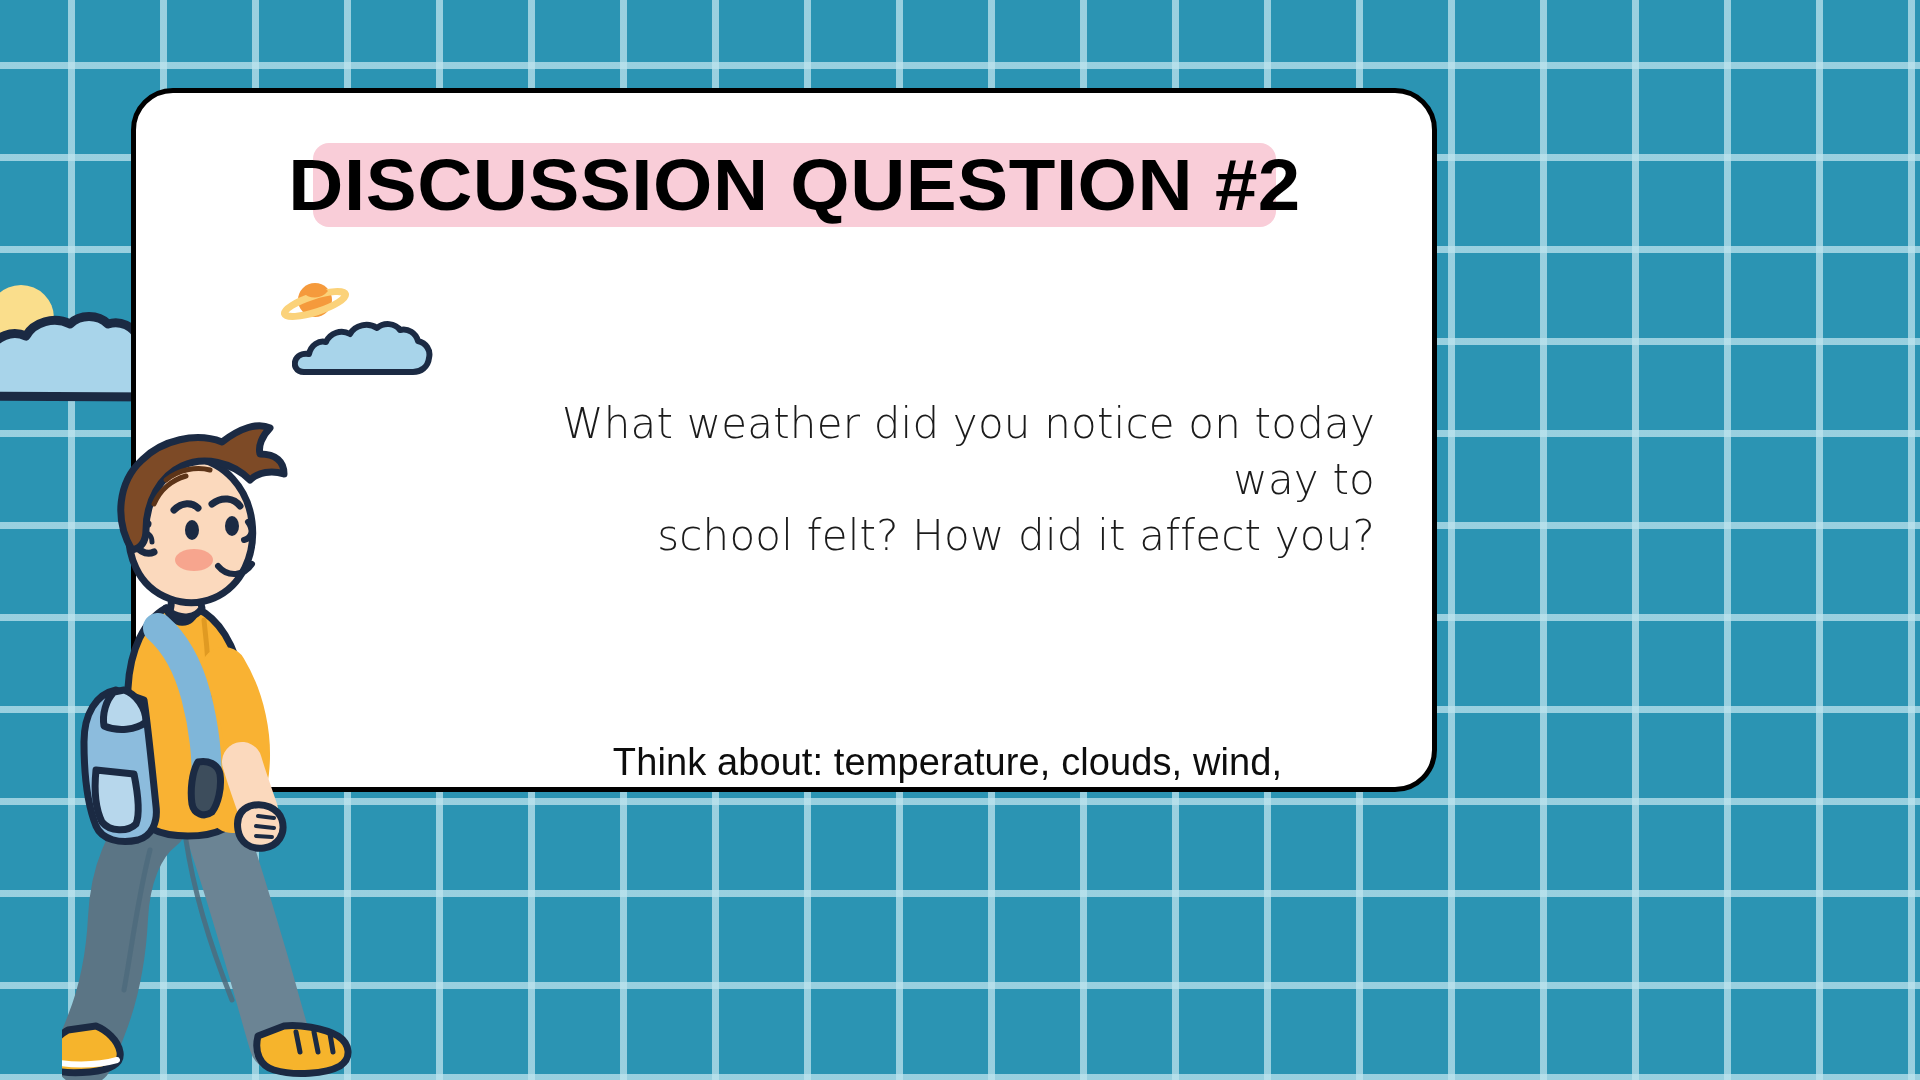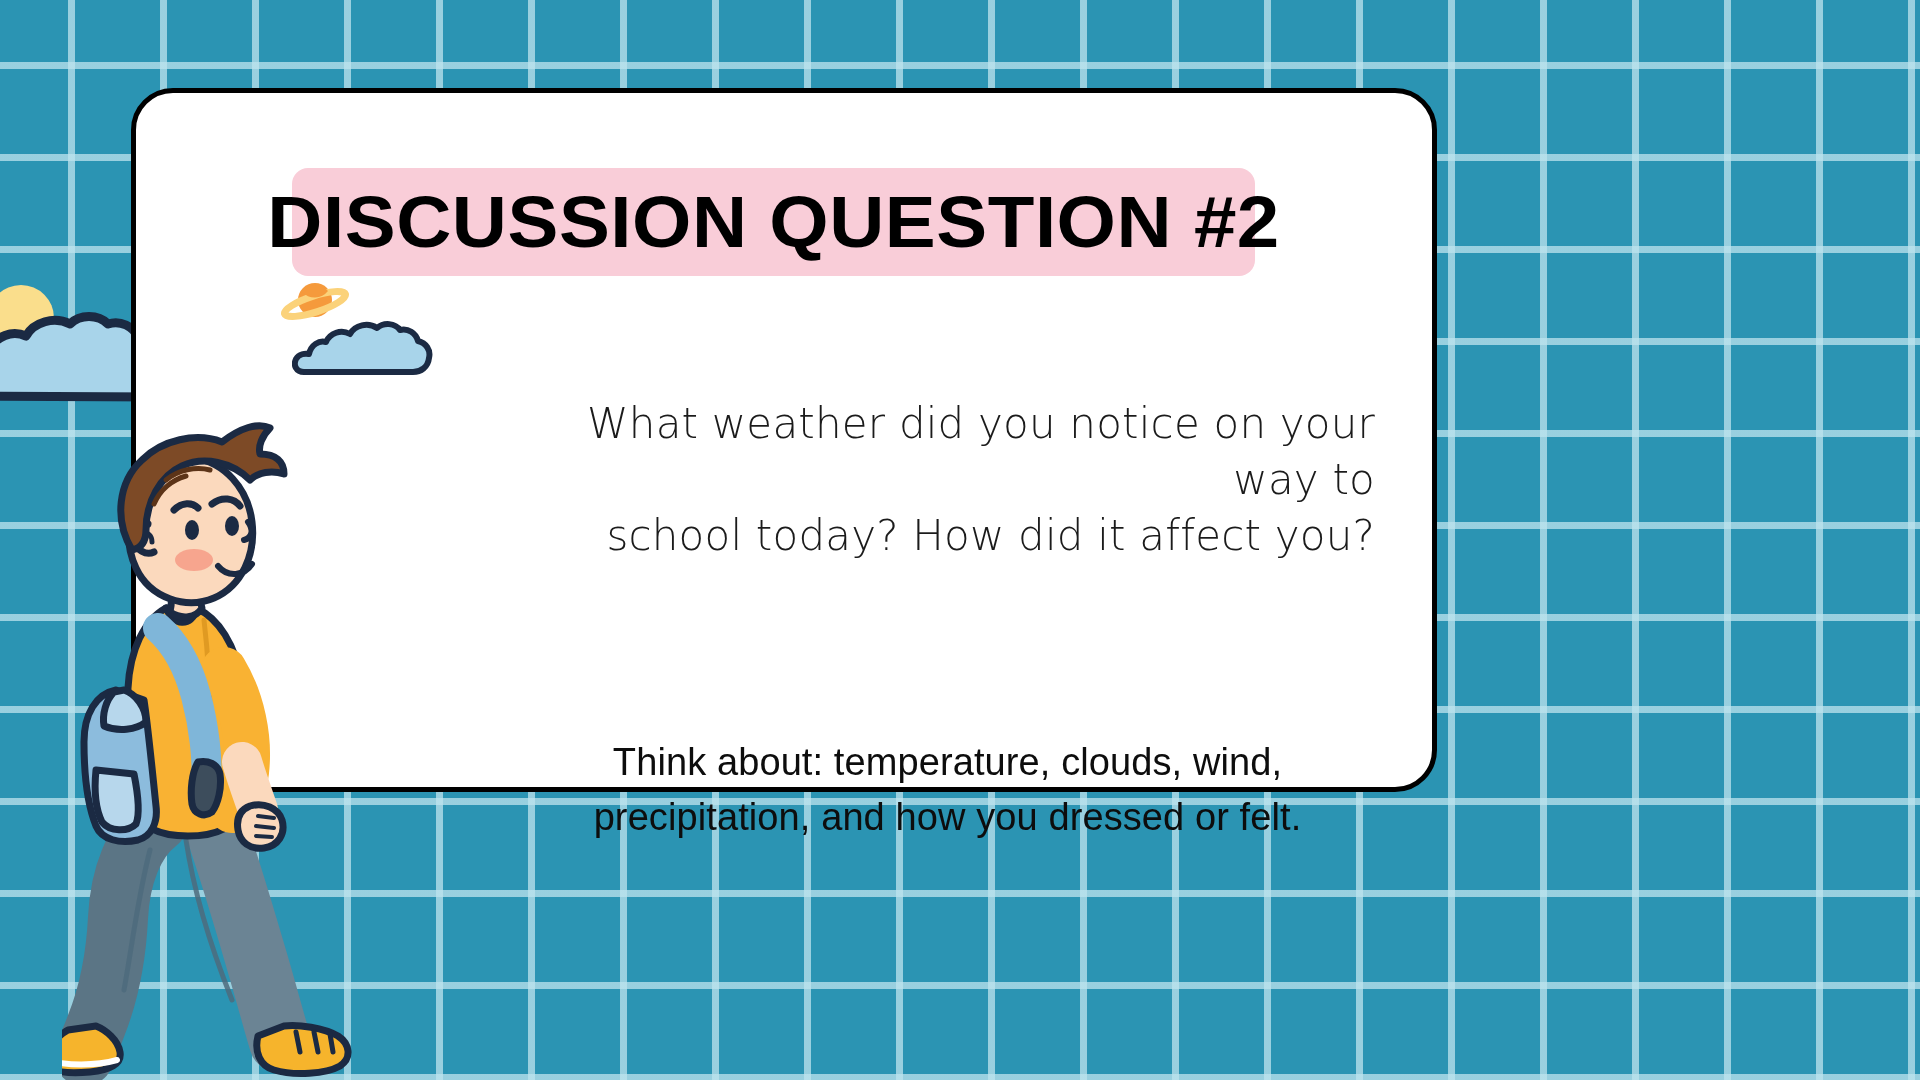--- a/index.html
+++ b/index.html
@@ -34,29 +34,28 @@
     width:1306px; height:704px;
     background:#ffffff;
     border:5px solid #000000;
     border-radius:42px;
     z-index:4;
   }
 
   
   #title-banner {
     position:absolute;
-    left:292px; top:143px;
-    width:963px; height:108px;
+    left:313px; top:143px;
+    width:963px; height:84px;
     background:#f9cdd8;
     border-radius:16px;
     z-index:6;
     display:flex;
     align-items:center;
     justify-content:center;
-    margin-top:25px;
   }
   #title-text {
     font-family:"Liberation Sans", sans-serif;
     font-weight:bold;
     font-size:72px;
     letter-spacing:0.5px;
     color:#000000;
     white-space:nowrap;
     transform:scaleX(1.06);
     transform-origin:center;
@@ -161,27 +160,26 @@
     </svg>
   </div>
 
   <div id="card"></div>
 
   <div id="title-banner">
     <span id="title-text">DISCUSSION QUESTION #2</span>
   </div>
 
   <div id="question-text">
-    <div>What weather did you notice on your way to</div>
-    <div>school today? How did it affect you?</div>
+    <div>What weather did you notice on today way to</div>
+    <div>school felt? How did it affect you?</div>
   </div>
 
   <div id="think-text">
     <div>Think about: temperature, clouds, wind,</div>
-    <div>precipitation, and how you dressed or felt.</div>
   </div>
 
   <div id="character">
     <svg width="330" height="712" viewBox="0 0 330 712">
       <g stroke="#1b2a43" stroke-width="7" stroke-linejoin="round" stroke-linecap="round">
 
         <path d="M96 452
                  C72 470 58 506 56 548
                  C54 588 46 626 34 656
                  C28 672 24 680 22 686" fill="none" stroke="#5b7585" stroke-width="60"></path>

